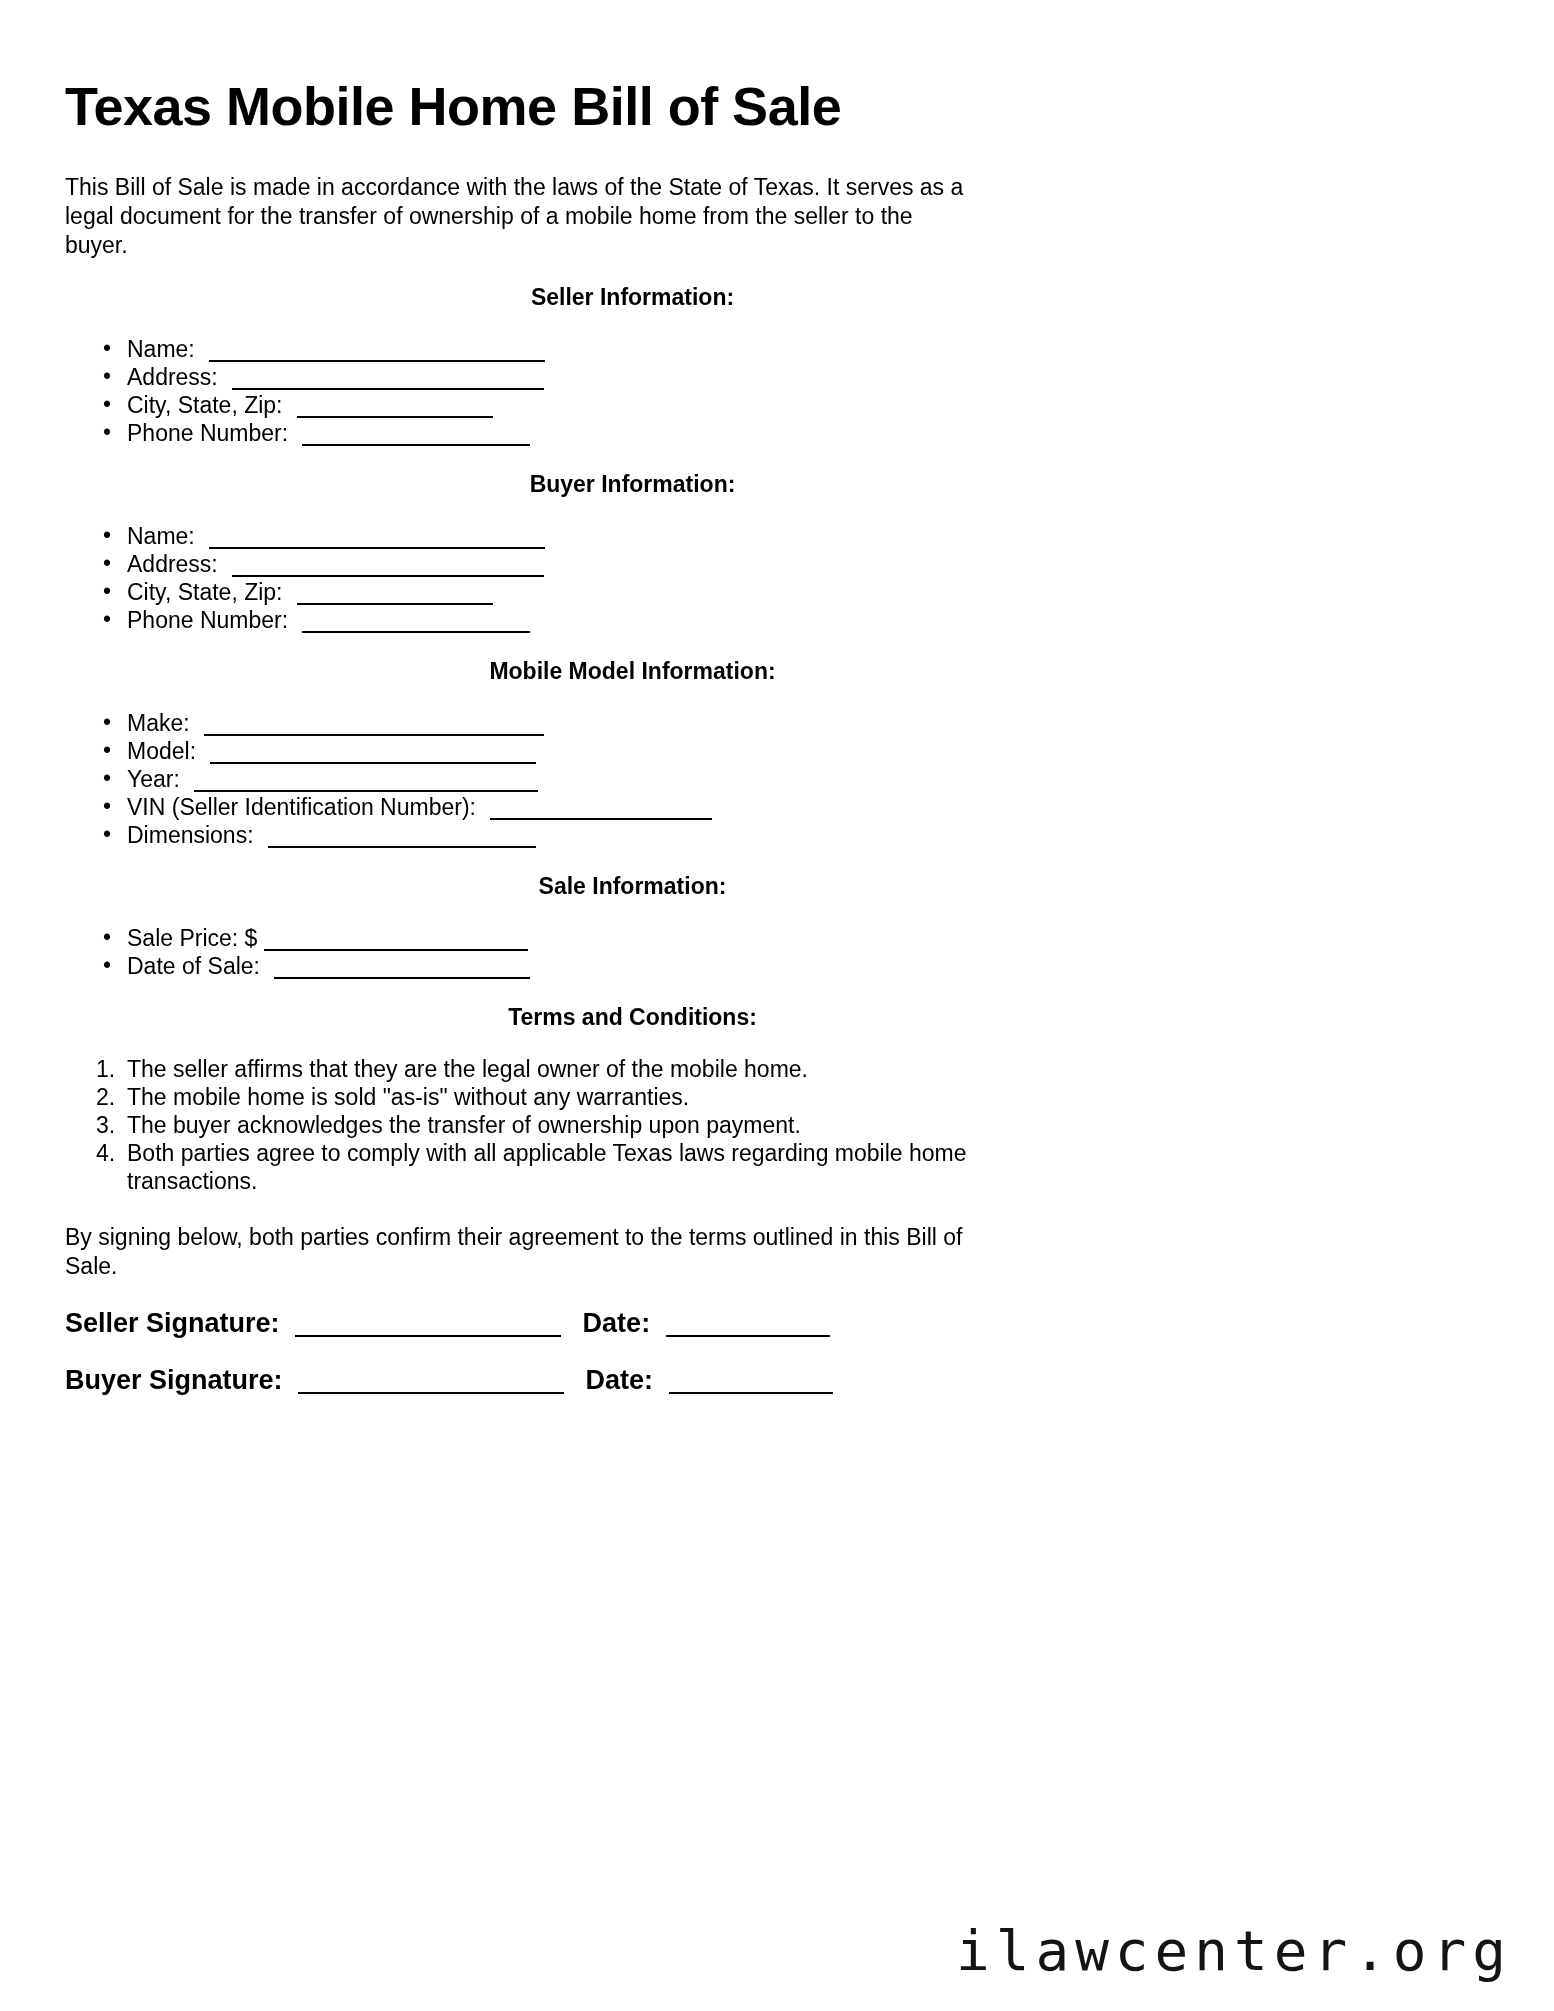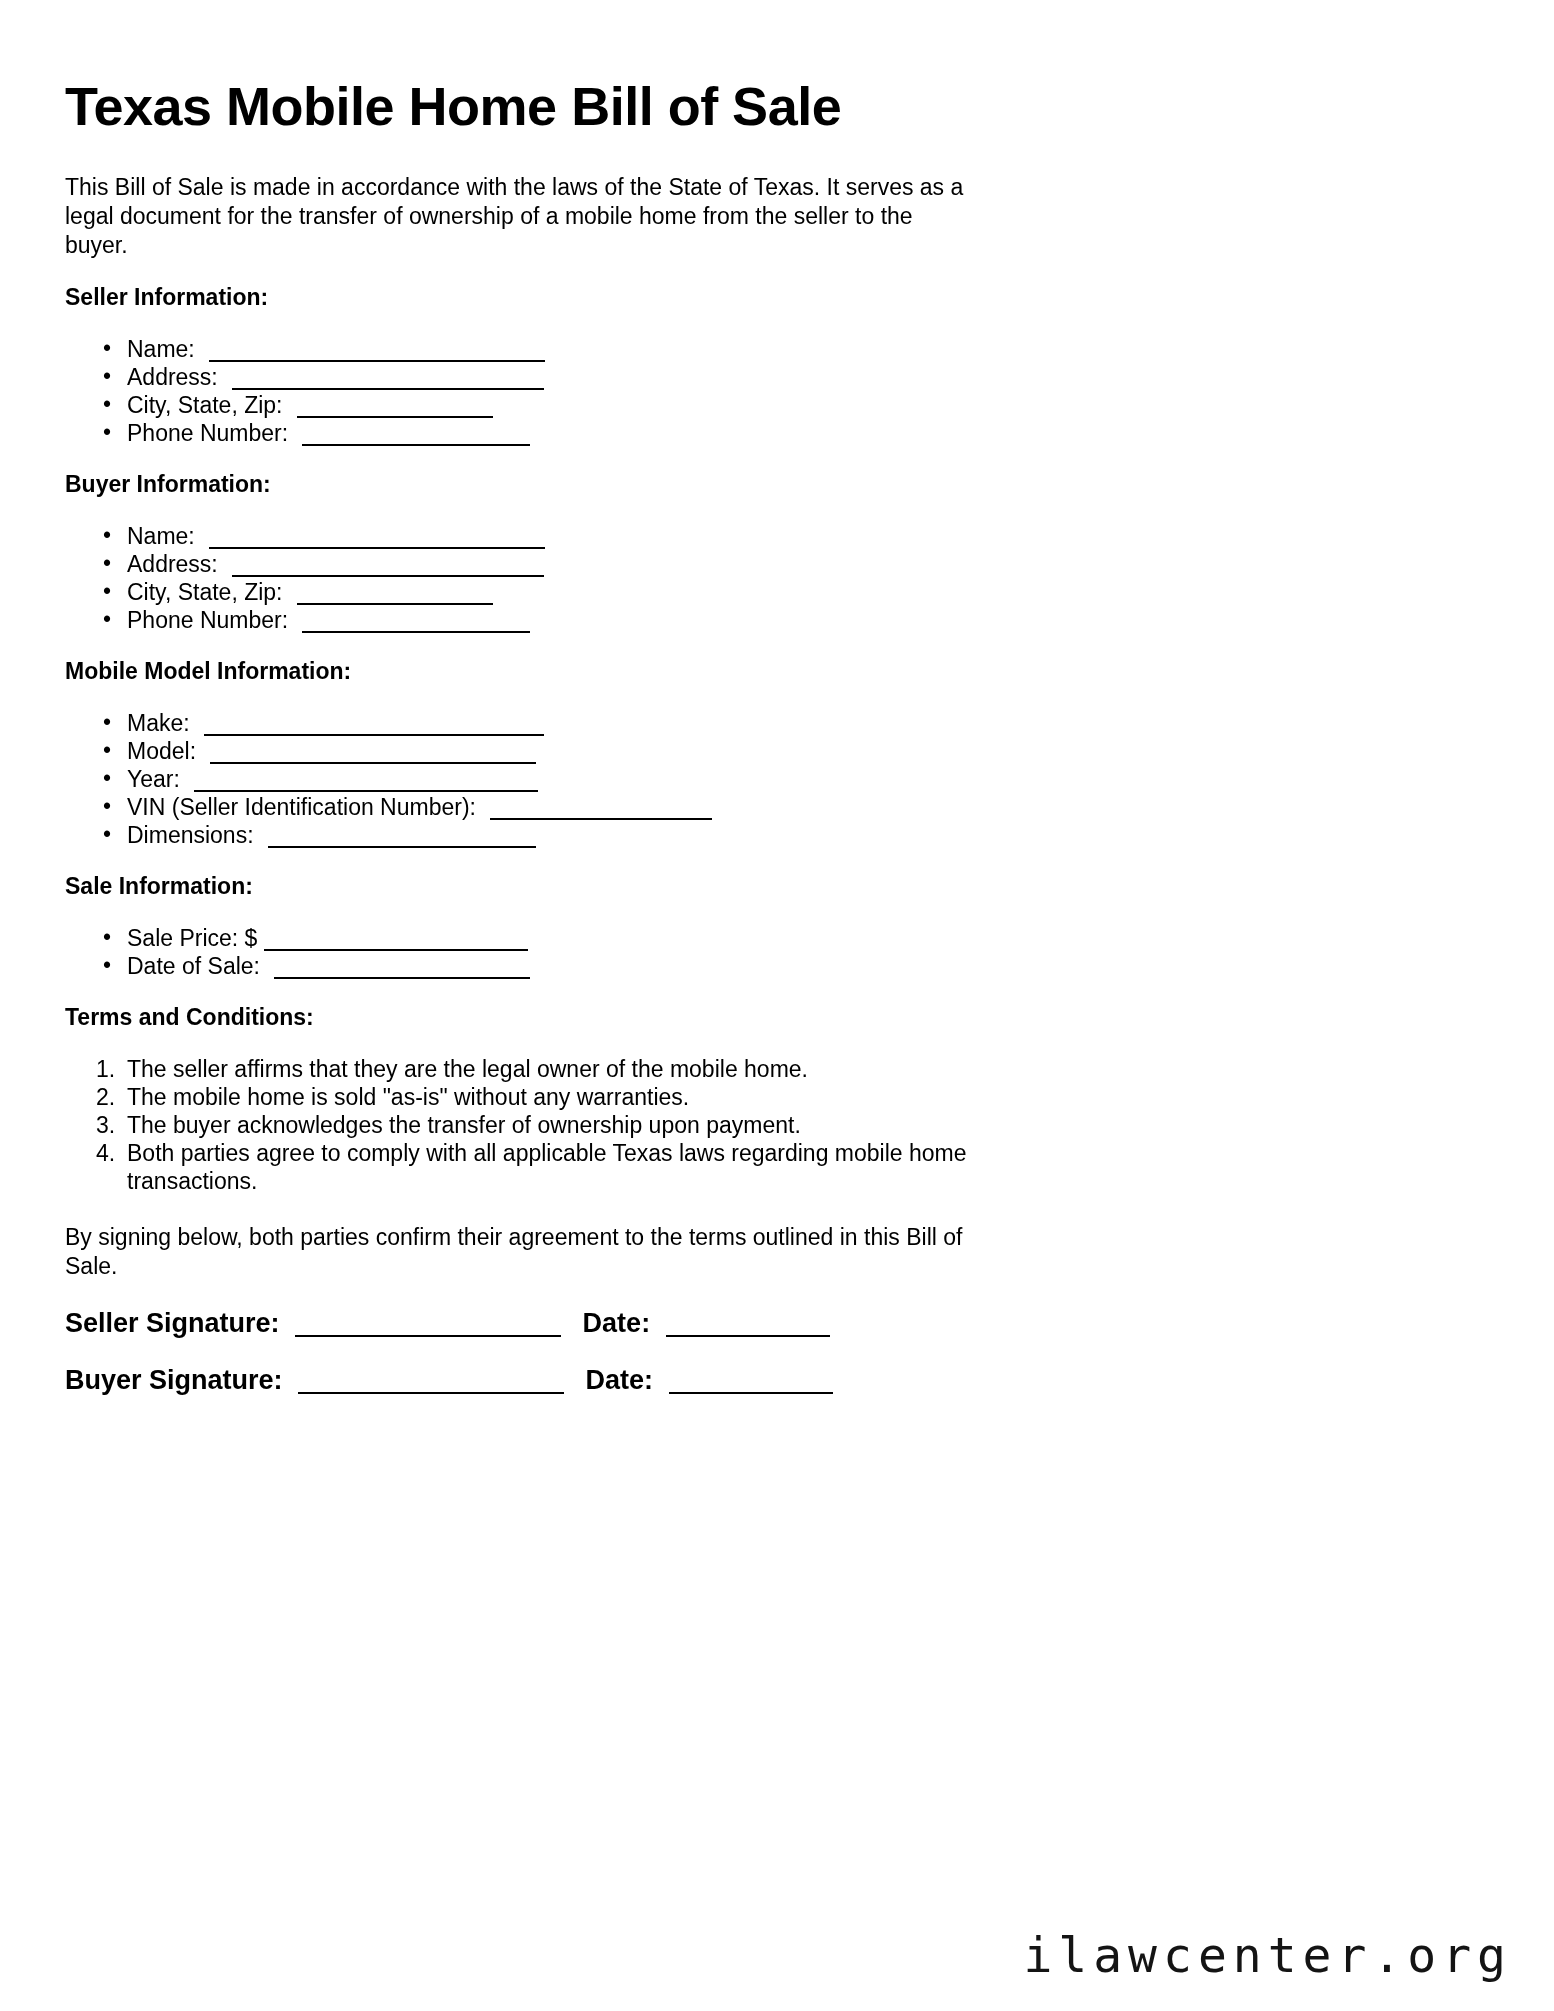--- a/index.html
+++ b/index.html
@@ -9,21 +9,21 @@
     font-family: "Liberation Sans", sans-serif;
     position: relative; overflow: hidden;
   }
   .content { padding: 78px 0 0 65px; width: 1135px; }
   h1 {
     font-size: 54px; font-weight: bold; letter-spacing: -0.5px;
     line-height: 1.05; margin: 0 0 38px 0;
   }
   .para { font-size: 23px; line-height: 29px; margin: 0; }
   .para .line { display: block; }
-  h2 { font-size: 23px; font-weight: bold; margin: 24px 0 24px 0; line-height: 27px; }
+  h2 { font-size: 23px; font-weight: bold; margin: 24px 0 24px 0; line-height: 27px; text-align: center; }
   ul.fields, ol.terms { list-style: none; margin: 0; padding: 0; font-size: 23px; line-height: 28px; }
   li { position: relative; padding-left: 62px; }
   .bullet { position: absolute; left: 38px; top: -1px; }
   .num { position: absolute; left: 31px; }
   .tline { display: block; }
   .blank {
     display: inline-block; border-bottom: 2px solid #000000;
     height: 20px; position: relative; top: 5px; margin-left: 8px;
   }
   .nogap { margin-left: 0; }
@@ -31,21 +31,21 @@
   .w228 { width: 228px; } .w340 { width: 340px; } .w326 { width: 326px; }
   .w344 { width: 344px; } .w222 { width: 222px; } .w268 { width: 268px; }
   .w264 { width: 264px; } .w256 { width: 256px; } .w266 { width: 266px; }
   .w164 { width: 164px; }
   .sig-row { font-size: 27px; font-weight: bold; margin: 28px 0 0 0; line-height: 29px; }
   .sig-row .date-label { margin-left: 14px; }
   .closing { margin-top: 28px; }
   .site-footer {
     position: absolute; right: 42px; bottom: 28px;
     font-family: "DejaVu Sans Mono", monospace;
-    font-size: 48px; letter-spacing: 6px; color: #141414;
+    font-size: 56px; letter-spacing: 6px; color: #141414;
   }
 </style>
 </head>
 <body>
 
 <div class="content">
 
   <h1>Texas Mobile Home Bill of Sale</h1>
 
   <p class="para">

